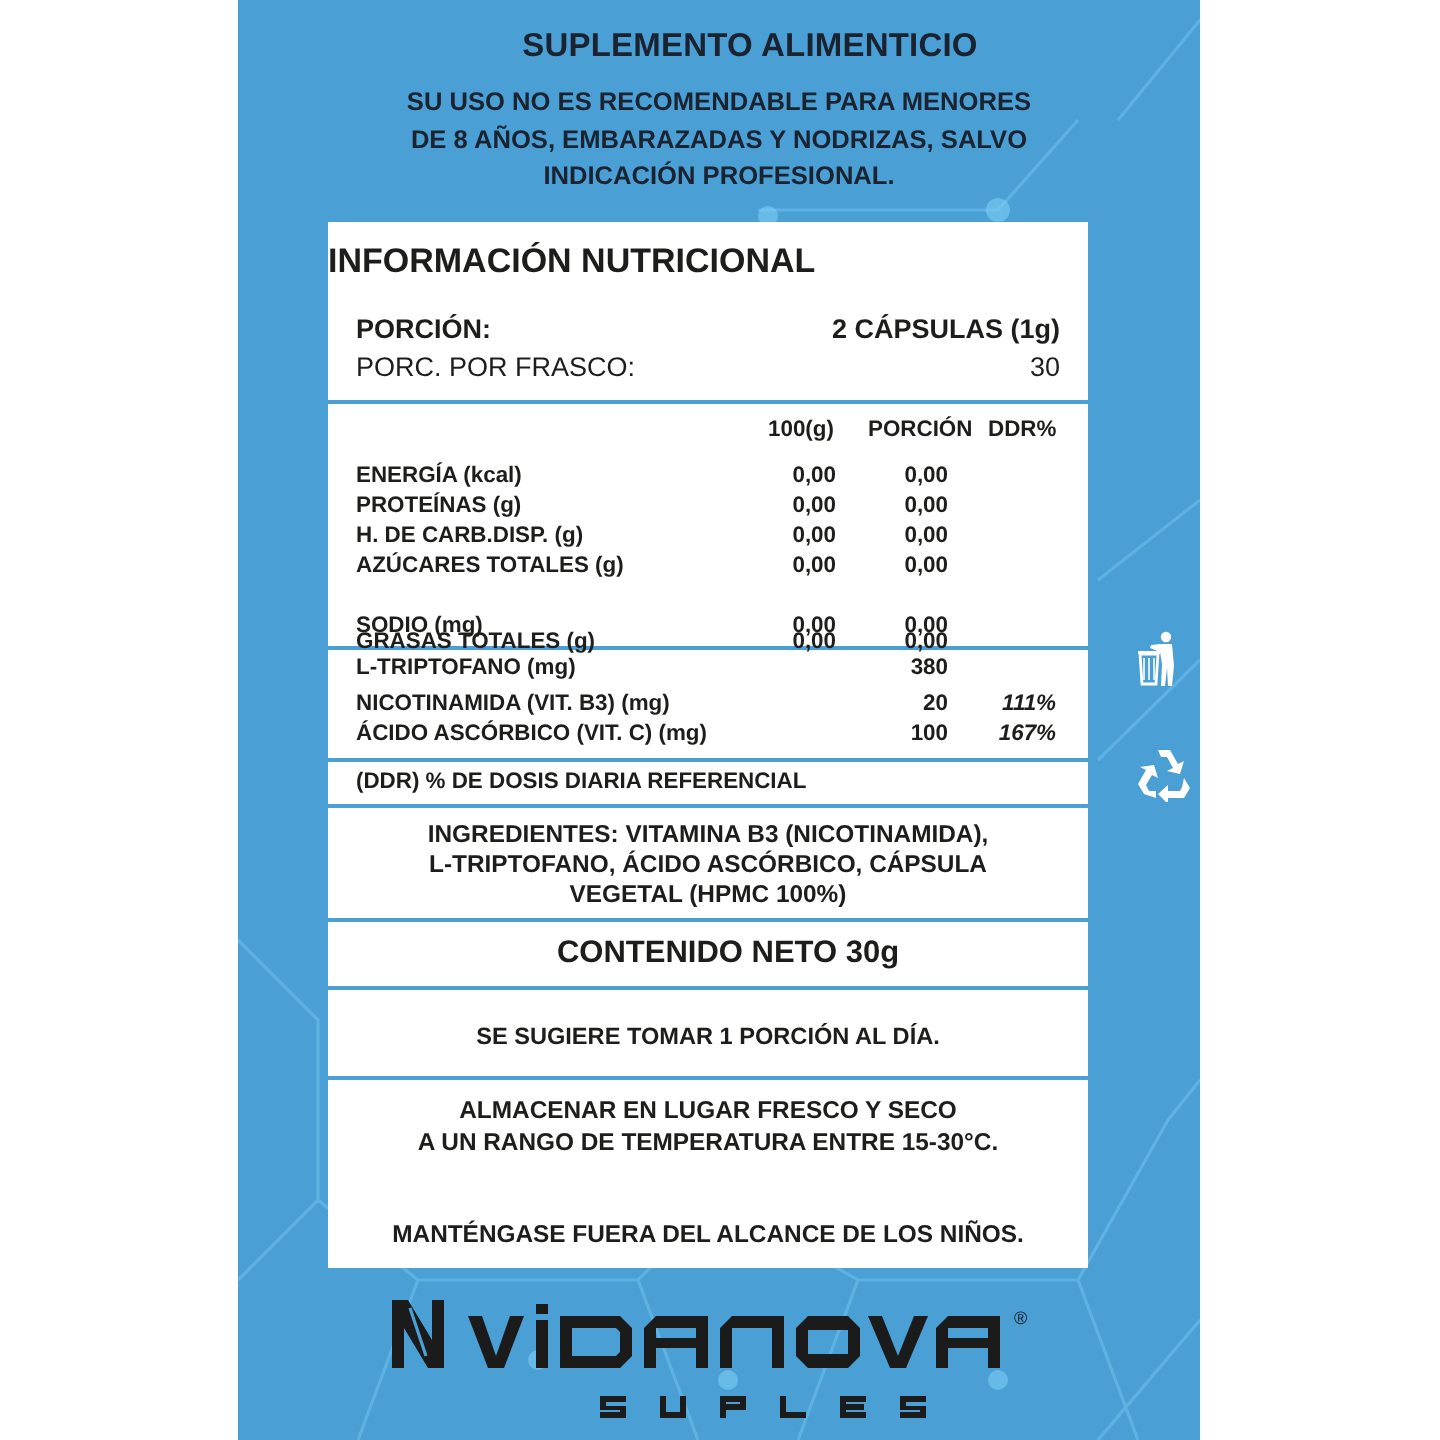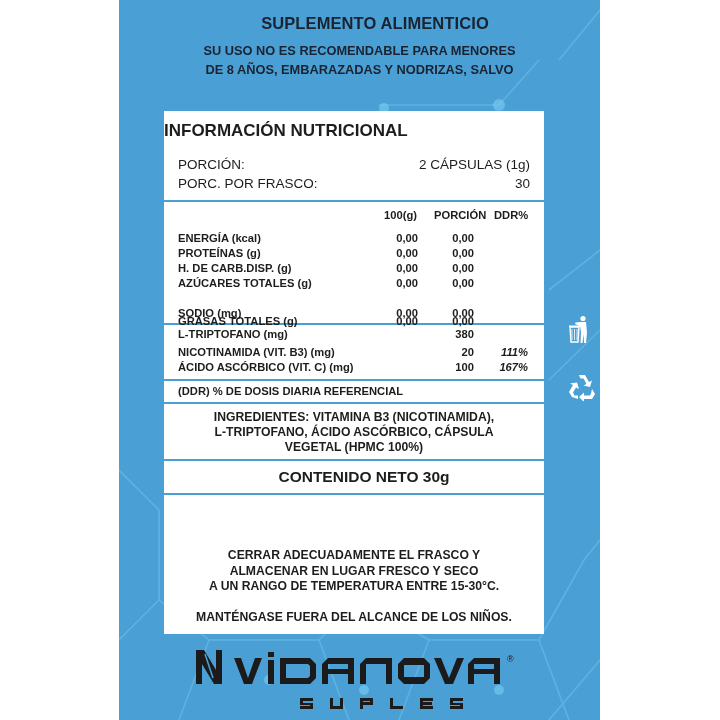--- a/index.html
+++ b/index.html
@@ -65,27 +65,28 @@
       <circle cx="380" cy="690" r="5"></circle>
       <circle cx="265" cy="108" r="5"></circle>
       <circle cx="380" cy="105" r="6"></circle>
     </g>
   </svg>
 
   <div class="top-heading top-title">SUPLEMENTO ALIMENTICIO</div>
   <div class="top-heading warning">
     <div>SU USO NO ES RECOMENDABLE PARA MENORES</div>
     <div>DE 8 AÑOS, EMBARAZADAS Y NODRIZAS, SALVO</div>
+    <div>INDICACIÓN PROFESIONAL.</div>
   </div>
 
   <div class="panel">
 
     <div class="sec" style="top:0;height:91px;">
       <div class="nut-title">INFORMACIÓN NUTRICIONAL</div>
-      <div class="serv-row" style="top:46px;">
+      <div class="serv-row" style="top:46px;font-weight:bold;">
         <span>PORCIÓN:</span>
         <span>2 CÁPSULAS (1g)</span>
       </div>
       <div class="serv-row" style="top:65px;">
         <span>PORC. POR FRASCO:</span>
         <span>30</span>
       </div>
     </div>
 
     <div class="sec" style="top:91px;height:123px;">
@@ -154,24 +155,26 @@
         <div>INGREDIENTES: VITAMINA B3 (NICOTINAMIDA),</div>
         <div>L-TRIPTOFANO, ÁCIDO ASCÓRBICO, CÁPSULA</div>
         <div>VEGETAL (HPMC 100%)</div>
       </div>
     </div>
 
     <div class="sec" style="top:350px;height:34px;">
       <div class="center-txt" style="top:7px;font-size:15.5px;padding-left:20px;">CONTENIDO NETO 30g</div>
     </div>
 
+    <div class="sec" style="top:384px;height:45px;">
+      <div class="center-txt" style="top:16px;font-size:11.8px;">SE SUGIERE TOMAR 1 PORCIÓN AL DÍA.</div>
+    </div>
 
     <div style="position:absolute;left:0;top:429px;width:380px;height:94px;">
       <div class="center-txt" style="top:8px;font-size:12.2px;line-height:15.5px;">
-        <div>CERRAR ADECUADAMENTE EL FRASCO Y</div>
         <div>ALMACENAR EN LUGAR FRESCO Y SECO</div>
         <div>A UN RANGO DE TEMPERATURA ENTRE 15-30°C.</div>
       </div>
       <div class="center-txt" style="top:70px;font-size:12.2px;">MANTÉNGASE FUERA DEL ALCANCE DE LOS NIÑOS.</div>
     </div>
   </div>
 
   <svg class="icon-side" style="top:315px;" width="24" height="30" viewBox="0 0 24 30">
     <g fill="#ffffff">
       <circle cx="15" cy="3.5" r="2.6"></circle>

